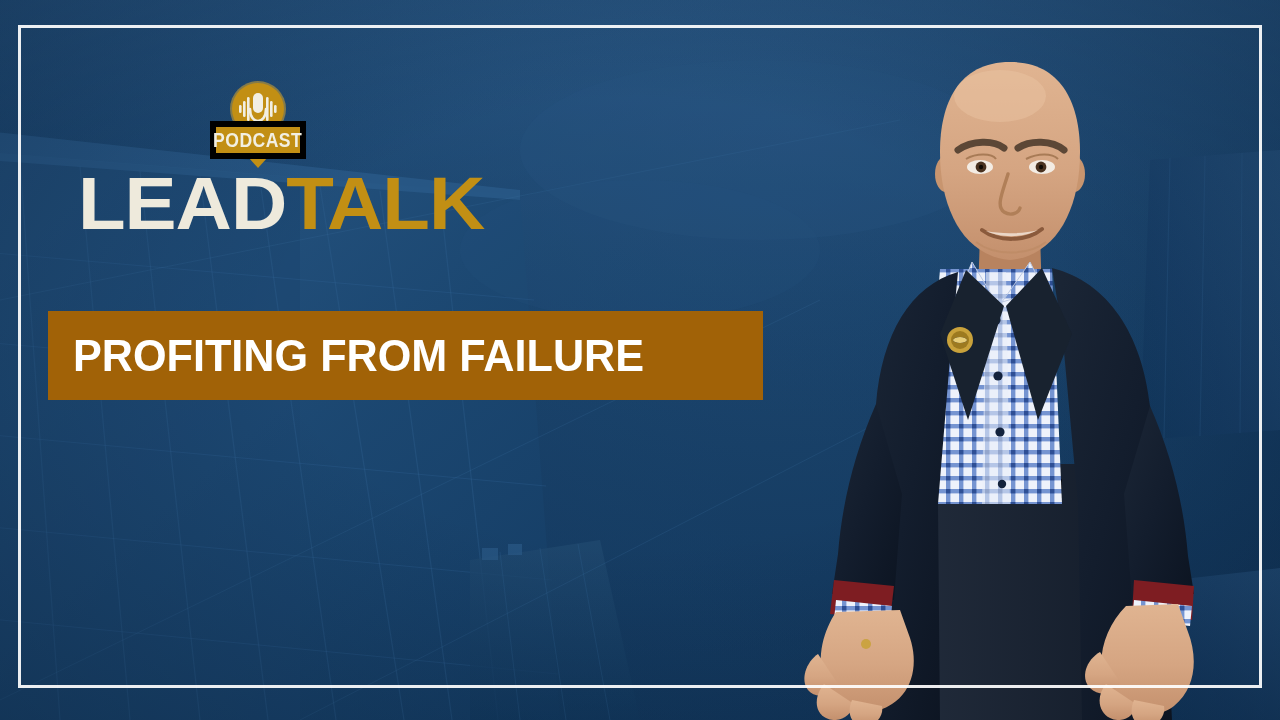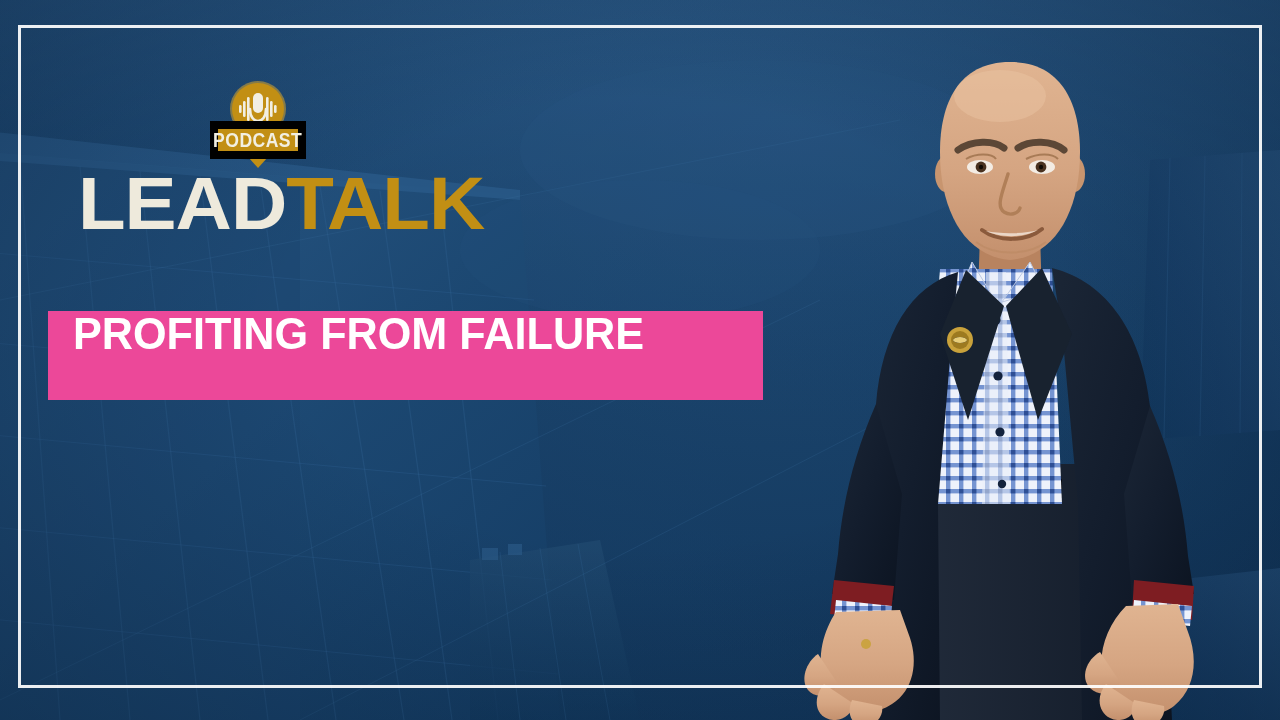--- a/index.html
+++ b/index.html
@@ -51,21 +51,21 @@
     position:absolute; left:22px; top:0;
     width:52px; height:52px; border-radius:50%;
     background:#c28f14;
     box-shadow:0 0 0 2px rgba(216,165,43,0.55);
   }
   .badge-circle svg { position:absolute; left:0; top:0; }
   .badge-ribbon {
     position:absolute; left:0; top:38px;
     width:96px; height:38px;
     background:#c28f14;
-    border:8px solid #000000;
+    border:6px solid #000000;
     display:flex; align-items:center; justify-content:center;
   }
   .badge-ribbon-text {
     font-family:"Liberation Sans", sans-serif;
     font-weight:bold;
     font-size:20px;
     letter-spacing:0.5px;
     color:#f2efe2;
     transform:scaleX(0.88);
     line-height:1;
@@ -91,22 +91,22 @@
     white-space:nowrap;
   }
   .wordmark .lead { color:#eeeadc; }
   .wordmark .talk { color:#c28f14; }
 
   
   .episode-banner {
     position:absolute;
     left:48px; top:311px;
     width:715px; height:89px;
-    background:#ec4899;
-    display:flex; align-items:flex-start;
+    background:#a16207;
+    display:flex; align-items:center;
   }
   .episode-banner-text {
     font-family:"Liberation Sans", sans-serif;
     font-weight:bold;
     font-size:45px;
     line-height:1;
     color:#ffffff;
     letter-spacing:0px;
     padding-left:26px;
     transform:scaleX(0.96);

